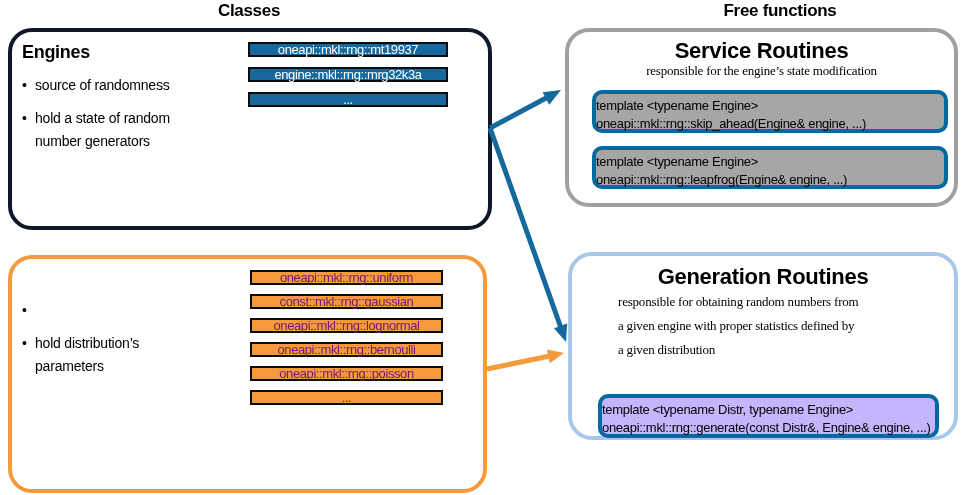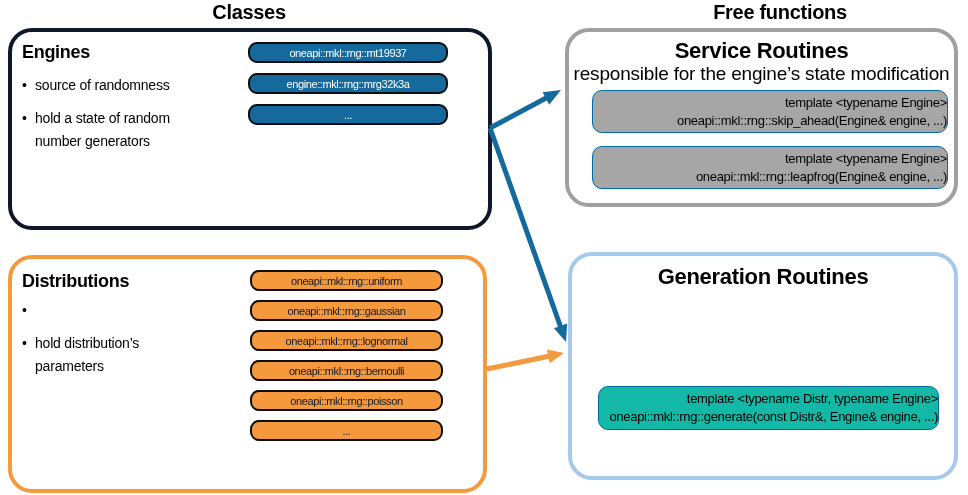--- a/index.html
+++ b/index.html
@@ -9,33 +9,33 @@
     width: 968px;
     height: 495px;
     background: #fff;
     font-family: "Liberation Sans", sans-serif;
     color: #000;
     overflow: hidden;
   }
   .col-title {
     position: absolute;
     top: 1px;
-    font-size: 20px;
+    font-size: 17px;
     font-weight: bold;
     text-align: center;
     letter-spacing: -0.3px;
   }
   #classes-title { left: 8px; width: 482px; }
   #free-functions-title { left: 565px; width: 430px; }
 
   .box { position: absolute; background: #fff; border-radius: 24px; }
   #engines-box       { left: 8px;   top: 28px;  width: 484px; height: 202px; border: 4px solid #0f172a; }
   #distributions-box { left: 8px;   top: 255px; width: 479px; height: 238px; border: 4px solid #f5993d; }
   #service-box       { left: 565px; top: 28px;  width: 393px; height: 179px; border: 4px solid #a0a0a0; }
-  #generation-box    { left: 568px; top: 252px; width: 390px; height: 228px; border: 4px solid #a6c9e9; }
+  #generation-box    { left: 568px; top: 252px; width: 390px; height: 188px; border: 4px solid #a6c9e9; }
 
   .box-heading {
     position: absolute;
     left: 10px; top: 10px;
     font-size: 18px;
     font-weight: bold;
     letter-spacing: -0.3px;
   }
   #distributions-box .box-heading { top: 12px; }
 
@@ -44,60 +44,60 @@
   #distributions-box .bullets { top: 40px; }
   .bullet { display: flex; }
   .bullet + .bullet { margin-top: 10px; }
   .bullet .dot { width: 13px; flex: none; }
   .bullet .txt { white-space: pre-line; letter-spacing: -0.2px; }
 
   .pill-col { position: absolute; display: flex; flex-direction: column; }
   #engines-box .pill-col { left: 236px; top: 10px; gap: 10px; }
   #distributions-box .pill-col { left: 238px; top: 11px; gap: 9px; }
   .pill {
-    height: 21px;
+    height: 15px;
     border: 2px solid #0d0d0d;
-    border-radius: 9px;
+    border-radius: 0;
     display: flex; align-items: center; justify-content: center;
-    font-size: 11px;
+    font-size: 13px;
     letter-spacing: -0.4px;
     white-space: nowrap;
   }
   .pill.blue { width: 200px; background: #16699c; color: #fff; }
-  .pill.orange { width: 193px; background: #f5993d; color: #0f172a; }
+  .pill.orange { width: 193px; background: #f5993d; color: #701a75; }
 
   .fn-heading {
     position: absolute;
     left: 0; width: 100%;
     text-align: center;
     font-size: 22px;
     font-weight: bold;
     letter-spacing: -0.3px;
   }
   #service-box .fn-heading { top: 6px; }
   #generation-box .fn-heading { top: 8px; }
-  .fn-subtitle { position: absolute; font-size: 19px; letter-spacing: -0.2px; }
+  .fn-subtitle { position: absolute; font-size: 13px; letter-spacing: -0.2px; font-family: Liberation Serif, serif; }
   #service-box .fn-subtitle { left: 0; top: 31px; width: 100%; text-align: center; }
   #generation-box .fn-subtitle { left: 46px; top: 34px; width: 330px; line-height: 24px; white-space: pre-line; }
 
   .fn-pill {
     position: absolute;
-    border: 1px solid #0369a1;
+    border: 4px solid #0369a1;
     border-radius: 10px;
-    text-align: right;
+    text-align: left;
     font-size: 13px;
     line-height: 18px;
     letter-spacing: -0.3px;
     padding-top: 3px;
     white-space: nowrap;
   }
   .fn-pill.gray { background: #a6a6a6; left: 23px; width: 356px; height: 43px; }
   #service-pill-1 { top: 58px; }
   #service-pill-2 { top: 114px; }
-  .fn-pill.lblue { background: #14b8a6; left: 26px; top: 130px; width: 341px; height: 44px; }
+  .fn-pill.lblue { background: #c4b5fd; left: 26px; top: 138px; width: 341px; height: 44px; }
 
   #arrows { position: absolute; left: 0; top: 0; width: 968px; height: 495px; pointer-events: none; z-index: 5; }
 </style>
 </head>
 <body>
 
 <div class="canvas">
 
   <div class="col-title" id="classes-title">Classes</div>
   <div class="col-title" id="free-functions-title">Free functions</div>
@@ -116,34 +116,33 @@
       </div>
     </div>
     <div class="pill-col">
       <div class="pill blue">oneapi::mkl::rng::mt19937</div>
       <div class="pill blue">engine::mkl::rng::mrg32k3a</div>
       <div class="pill blue">...</div>
     </div>
   </div>
 
   <div class="box" id="distributions-box">
-    <div class="box-heading">Distributions</div>
     <div class="bullets">
       <div class="bullet">
         <span class="dot">•</span>
       </div>
       <div class="bullet">
         <span class="dot">•</span>
         <span class="txt">hold distribution’s
 parameters</span>
       </div>
     </div>
     <div class="pill-col">
       <div class="pill orange">oneapi::mkl::rng::uniform</div>
-      <div class="pill orange">oneapi::mkl::rng::gaussian</div>
+      <div class="pill orange">const::mkl::rng::gaussian</div>
       <div class="pill orange">oneapi::mkl::rng::lognormal</div>
       <div class="pill orange">oneapi::mkl::rng::bernoulli</div>
       <div class="pill orange">oneapi::mkl::rng::poisson</div>
       <div class="pill orange">...</div>
     </div>
   </div>
 
   <div class="box" id="service-box">
     <div class="fn-heading">Service Routines</div>
     <div class="fn-subtitle">responsible for the engine’s state modification</div>
@@ -152,20 +151,23 @@
       <div>oneapi::mkl::rng::skip_ahead(Engine&amp; engine, ...)</div>
     </div>
     <div class="fn-pill gray" id="service-pill-2">
       <div>template &lt;typename Engine&gt;</div>
       <div>oneapi::mkl::rng::leapfrog(Engine&amp; engine, ...)</div>
     </div>
   </div>
 
   <div class="box" id="generation-box">
     <div class="fn-heading">Generation Routines</div>
+    <div class="fn-subtitle">responsible for obtaining random numbers from
+a given engine with proper statistics defined by
+a given distribution</div>
     <div class="fn-pill lblue">
       <div>template &lt;typename Distr, typename Engine&gt;</div>
       <div>oneapi::mkl::rng::generate(const Distr&amp;, Engine&amp; engine, ...)</div>
     </div>
   </div>
 
   <svg id="arrows" viewBox="0 0 968 495" xmlns="http://www.w3.org/2000/svg">
     <g>
       <line x1="490" y1="128" x2="548" y2="97" stroke="#16699c" stroke-width="5"></line>
       <polygon points="561,90 549.2,104.7 542.6,92.3" fill="#16699c"></polygon>

